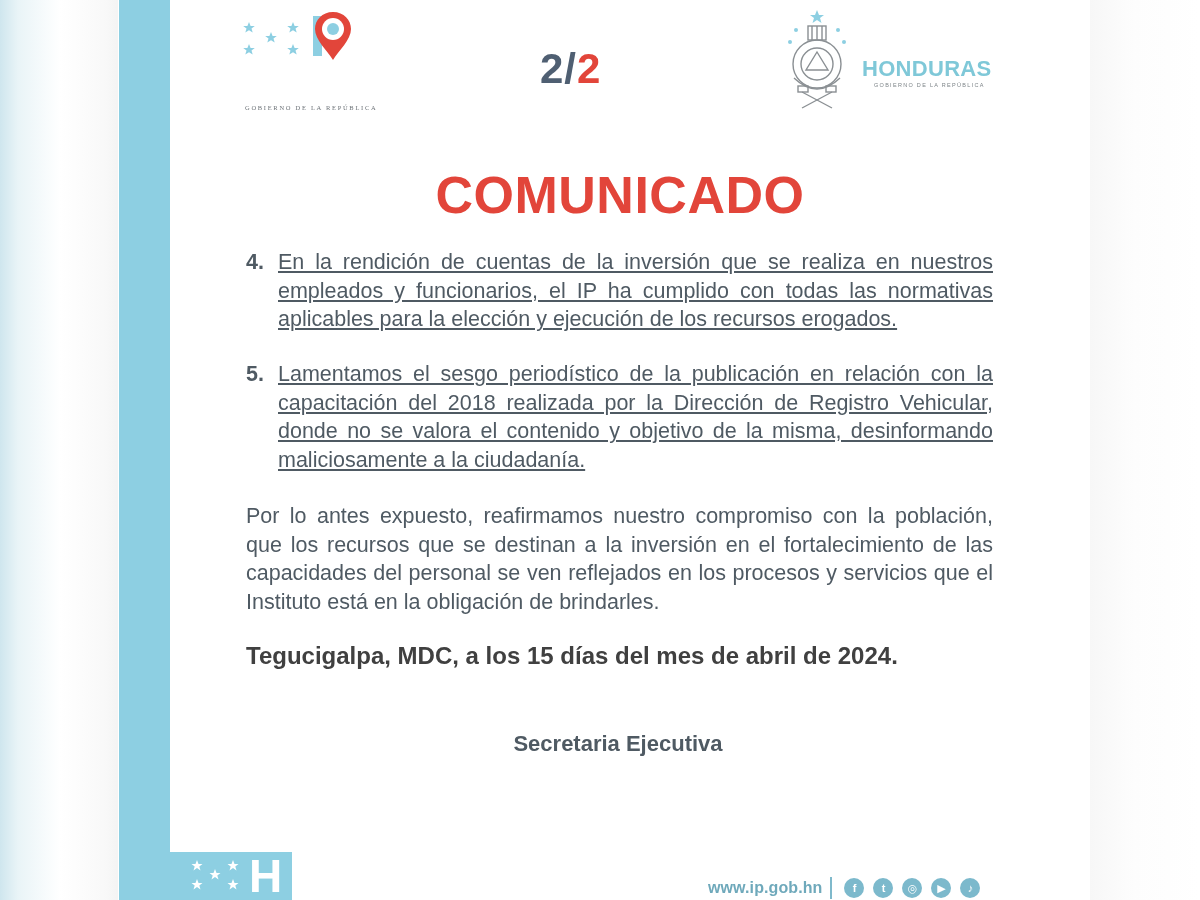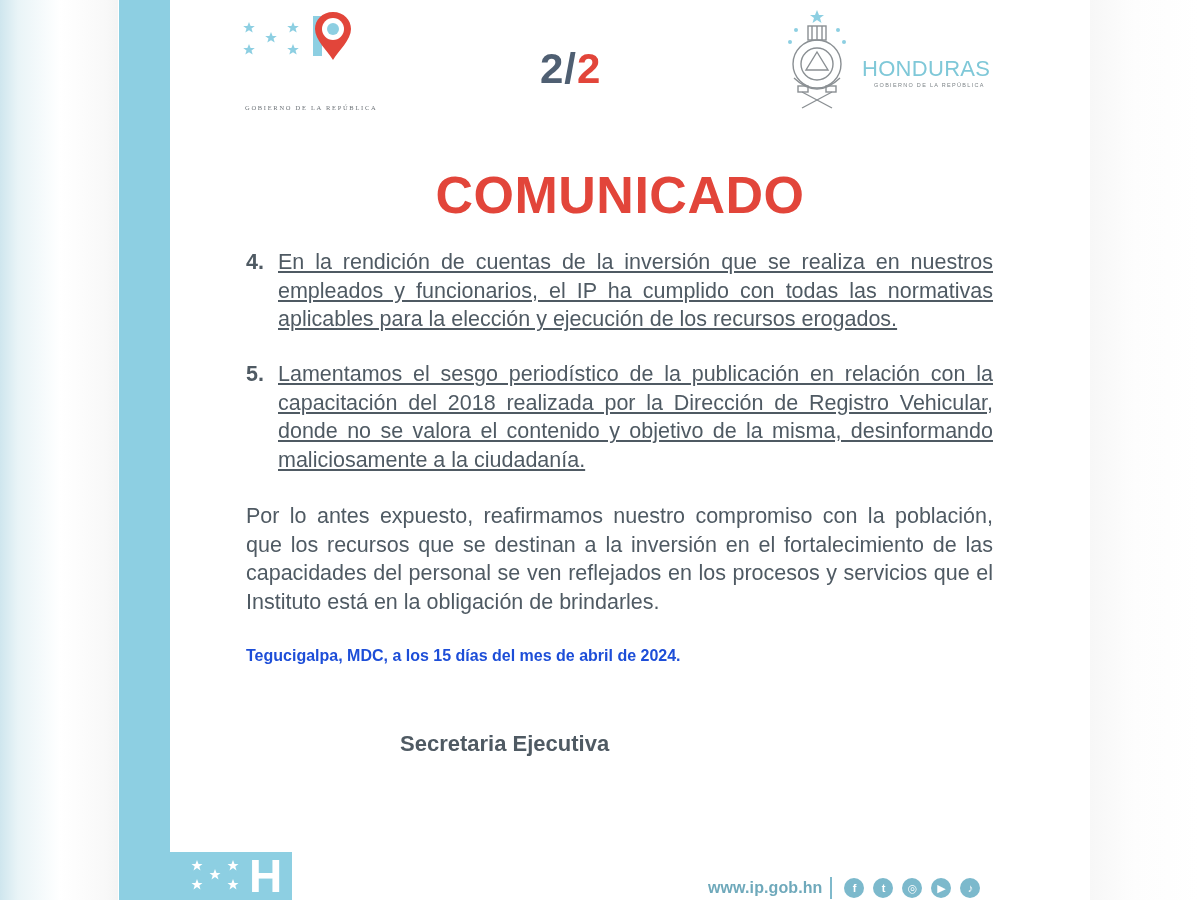--- a/index.html
+++ b/index.html
@@ -24,34 +24,34 @@
     .logo-ip .pin { position: absolute; left: 68px; top: 0; width: 42px; height: 52px; }
     .logo-ip .name { position: absolute; left: 0; top: 50px; font-weight: 700; font-size: 19px; line-height: 20px; color: #6d7378; letter-spacing: .1px; }
     .logo-ip .sub { position: absolute; left: 2px; top: 94px; font-family: "Liberation Serif", serif; font-size: 6.5px; letter-spacing: 1.7px; color: #6d7378; }
 
     .pager { position: absolute; left: 540px; top: 36px; font-weight: 700; font-size: 42px; line-height: 66px; letter-spacing: 1px; }
     .pager .a { color: #4f5f72; }
     .pager .b { color: #e2453a; }
 
     .logo-hn { position: absolute; left: 784px; top: 8px; width: 215px; height: 105px; }
     .logo-hn .crest { position: absolute; left: 0; top: 0; width: 66px; height: 102px; }
-    .logo-hn .name { position: absolute; left: 78px; top: 48px; font-weight: 400; font-size: 22px; color: #7fc8d8; letter-spacing: .3px; }
+    .logo-hn .name { position: absolute; left: 78px; top: 48px; font-weight: 700; font-size: 22px; color: #7fc8d8; letter-spacing: .3px; }
     .logo-hn .sub { position: absolute; left: 90px; top: 74px; font-size: 5.5px; letter-spacing: 1.3px; color: #7d8488; }
 
     .title { position: absolute; left: 0; width: 1240px; top: 165px; text-align: center; font-weight: 700; font-size: 52px; line-height: 60px; color: #e2453a; letter-spacing: .5px; }
 
     .body-text { font-size: 21.5px; line-height: 28.5px; color: #4f5a63; text-align: justify; }
     .item { position: absolute; left: 246px; width: 747px; }
     .item .num { position: absolute; left: 0; top: 0; font-weight: 700; }
     .item .txt { margin-left: 32px; display: block; text-align: justify; text-align-last: left; text-decoration: underline; }
     .item4 { top: 248px; }
     .item5 { top: 360px; }
     .para { position: absolute; left: 246px; top: 502px; width: 747px; text-align-last: left; }
-    .date { position: absolute; left: 246px; top: 642px; font-weight: 700; font-size: 16px; line-height: 28px; color: #1d4ed8; }
-    .sign { position: absolute; left: 400px; width: 436px; top: 728px; font-weight: 700; font-size: 22px; line-height: 32px; color: #4f5a63; }
+    .date { position: absolute; left: 246px; top: 642px; font-weight: 700; font-size: 24px; line-height: 28px; color: #404040; }
+    .sign { position: absolute; left: 400px; width: 436px; top: 728px; text-align: center; font-weight: 700; font-size: 22px; line-height: 32px; color: #4f5a63; }
 
     .footer { position: absolute; left: 708px; top: 874px; height: 28px; display: flex; align-items: center; }
     .footer .url { font-size: 16px; color: #6fa9bb; font-weight: 700; letter-spacing: .1px; }
     .footer .sep { width: 2px; height: 22px; background: #7fb9cb; margin: 0 8px 0 8px; }
     .footer .soc { width: 20px; height: 20px; border-radius: 50%; background: #7cb9cc; margin-left: 4px; margin-right: 5px; position: relative; color: #fff;
       display: flex; align-items: center; justify-content: center; font-size: 11px; font-weight: 700; }
   </style>
 </head>
 <body>
 

